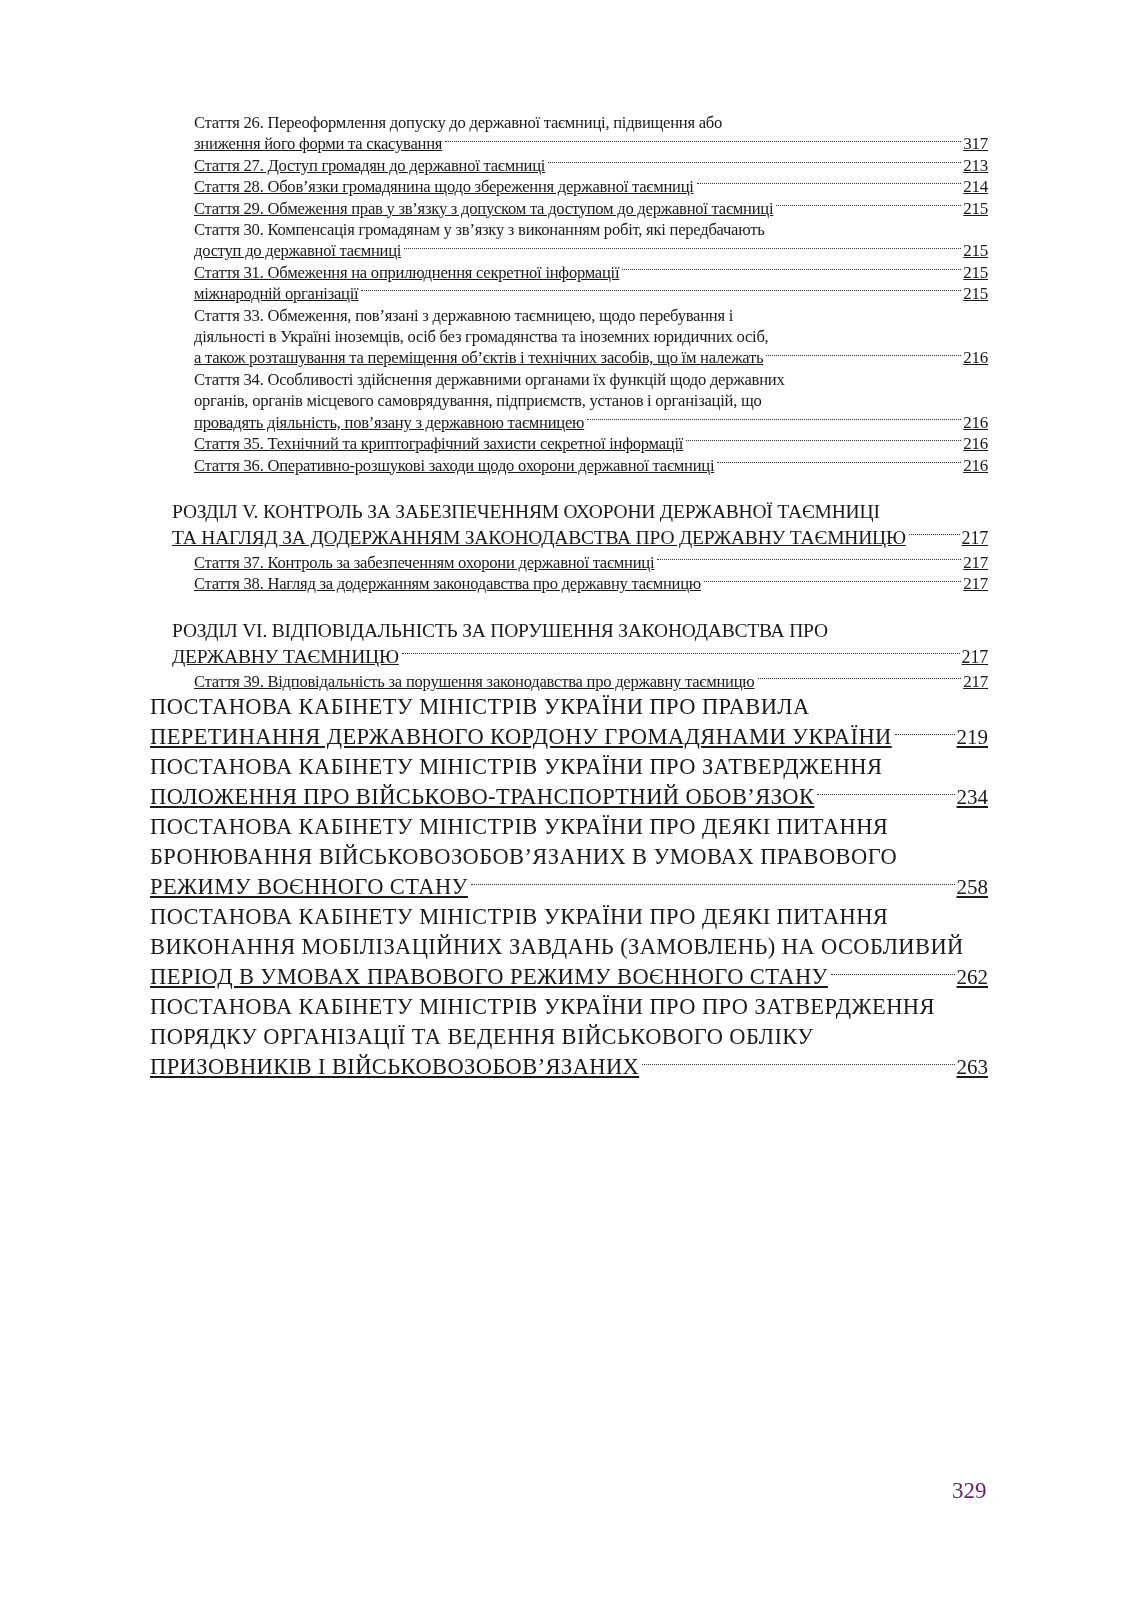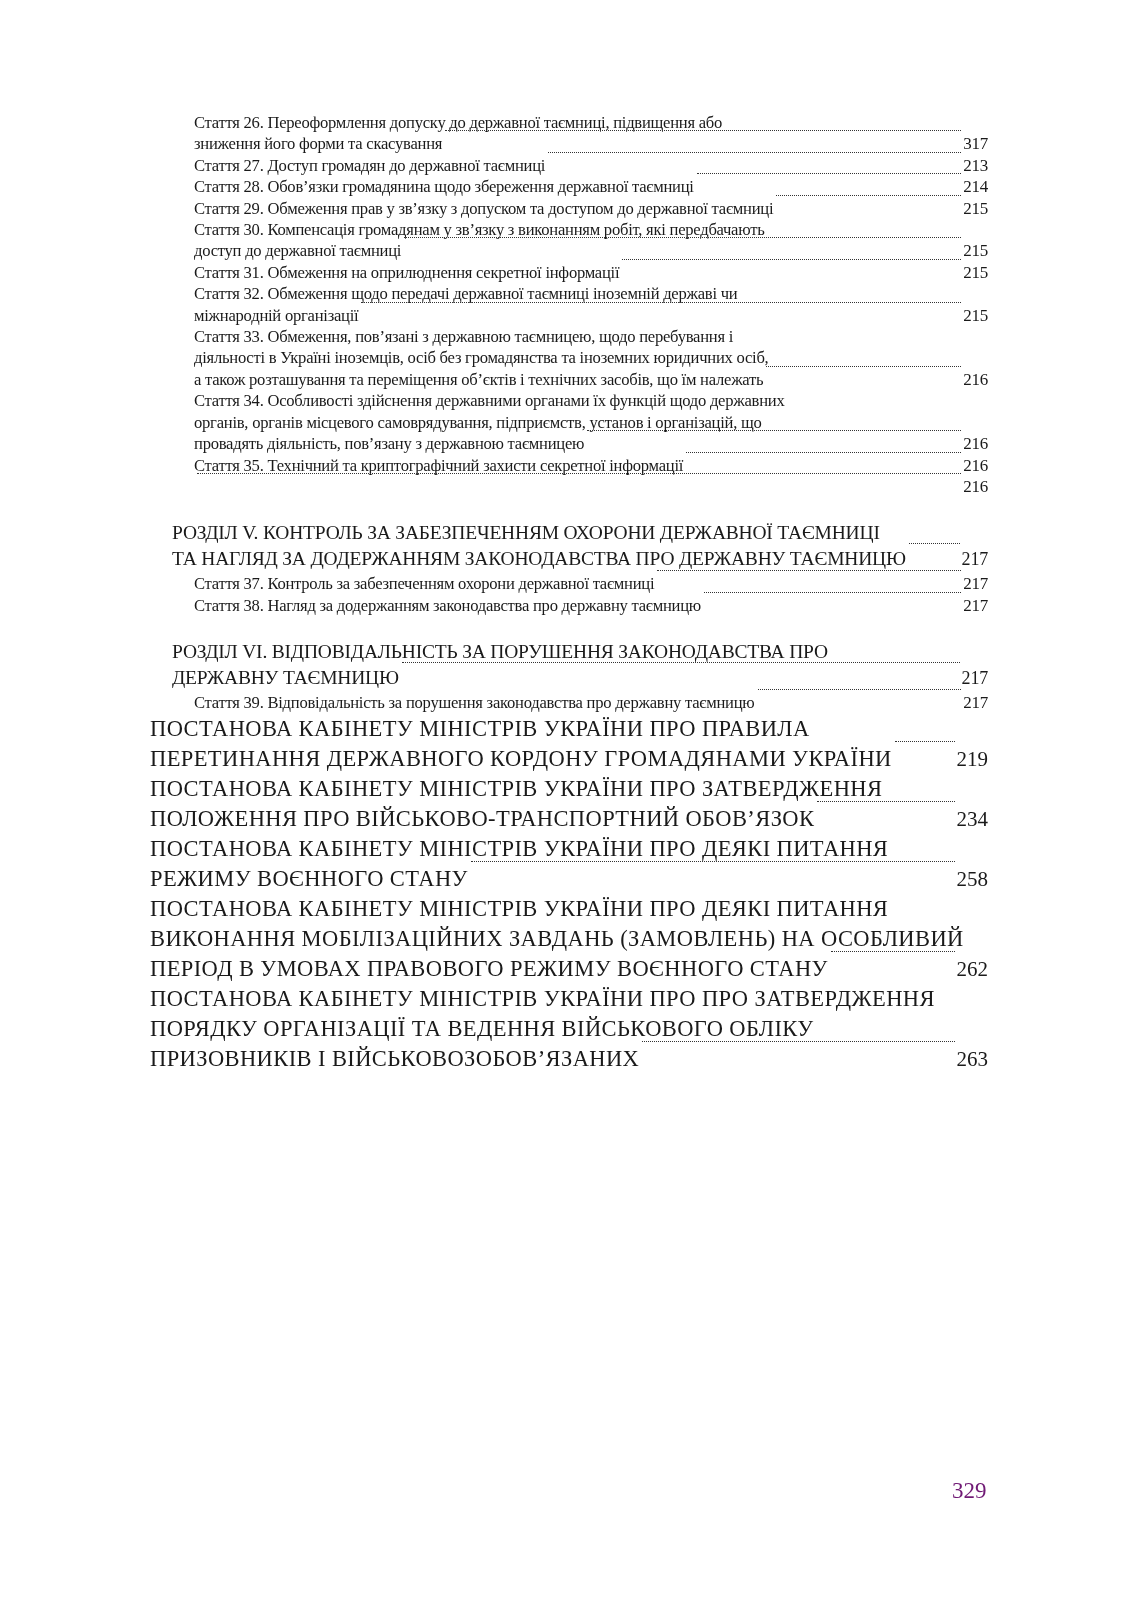--- a/index.html
+++ b/index.html
@@ -24,22 +24,23 @@
     .entry {
       position: relative;
       display: block;
     }
     .entry .line {
       display: block;
       white-space: nowrap;
     }
     .entry .last {
       display: flex;
-      align-items: flex-start;
+      align-items: center;
       white-space: nowrap;
+      text-decoration: underline;
     }
     .entry .last .txt {
       flex: 0 0 auto;
     }
     .entry .last .dots {
       flex: 1 1 auto;
       border-bottom: 1.4px dotted #333;
       margin: 0 2px 0 3px;
       position: relative;
       top: -3px;
@@ -136,21 +137,20 @@
 
   <div class="entry art">
     <span class="last">
       <span class="txt">Стаття 31. Обмеження на оприлюднення секретної інформації</span>
       <span class="dots"></span>
       <span class="pg">215</span>
     </span>
   </div>
 
   <div class="entry art">
-    <span class="line">Стаття 32. Обмеження щодо передачі державної таємниці іноземній державі чи</span>
     <span class="last">
       <span class="txt">міжнародній організації</span>
       <span class="dots"></span>
       <span class="pg">215</span>
     </span>
   </div>
 
   <div class="entry art">
     <span class="line">Стаття 33. Обмеження, пов’язані з державною таємницею, щодо перебування і</span>
     <span class="line">діяльності в Україні іноземців, осіб без громадянства та іноземних юридичних осіб,</span>
@@ -174,20 +174,21 @@
   <div class="entry art">
     <span class="last">
       <span class="txt">Стаття 35. Технічний та криптографічний захисти секретної інформації</span>
       <span class="dots"></span>
       <span class="pg">216</span>
     </span>
   </div>
 
   <div class="entry art">
     <span class="last">
+      <span class="txt">Стаття 36. Оперативно-розшукові заходи щодо охорони державної таємниці</span>
       <span class="dots"></span>
       <span class="pg">216</span>
     </span>
   </div>
 
   <div class="entry sec">
     <span class="line">РОЗДІЛ V. КОНТРОЛЬ ЗА ЗАБЕЗПЕЧЕННЯМ ОХОРОНИ ДЕРЖАВНОЇ ТАЄМНИЦІ</span>
     <span class="last">
       <span class="txt">ТА НАГЛЯД ЗА ДОДЕРЖАННЯМ ЗАКОНОДАВСТВА ПРО ДЕРЖАВНУ ТАЄМНИЦЮ</span>
       <span class="dots"></span>
@@ -241,20 +242,21 @@
     <span class="line">ПОСТАНОВА КАБІНЕТУ МІНІСТРІВ УКРАЇНИ ПРО ЗАТВЕРДЖЕННЯ</span>
     <span class="last">
       <span class="txt">ПОЛОЖЕННЯ ПРО ВІЙСЬКОВО-ТРАНСПОРТНИЙ ОБОВ’ЯЗОК</span>
       <span class="dots"></span>
       <span class="pg">234</span>
     </span>
   </div>
 
   <div class="entry res">
     <span class="line">ПОСТАНОВА КАБІНЕТУ МІНІСТРІВ УКРАЇНИ ПРО ДЕЯКІ ПИТАННЯ</span>
+    <span class="line">БРОНЮВАННЯ ВІЙСЬКОВОЗОБОВ’ЯЗАНИХ В УМОВАХ ПРАВОВОГО</span>
     <span class="last">
       <span class="txt">РЕЖИМУ ВОЄННОГО СТАНУ</span>
       <span class="dots"></span>
       <span class="pg">258</span>
     </span>
   </div>
 
   <div class="entry res">
     <span class="line">ПОСТАНОВА КАБІНЕТУ МІНІСТРІВ УКРАЇНИ ПРО ДЕЯКІ ПИТАННЯ</span>
     <span class="line">ВИКОНАННЯ МОБІЛІЗАЦІЙНИХ ЗАВДАНЬ (ЗАМОВЛЕНЬ) НА ОСОБЛИВИЙ</span>

